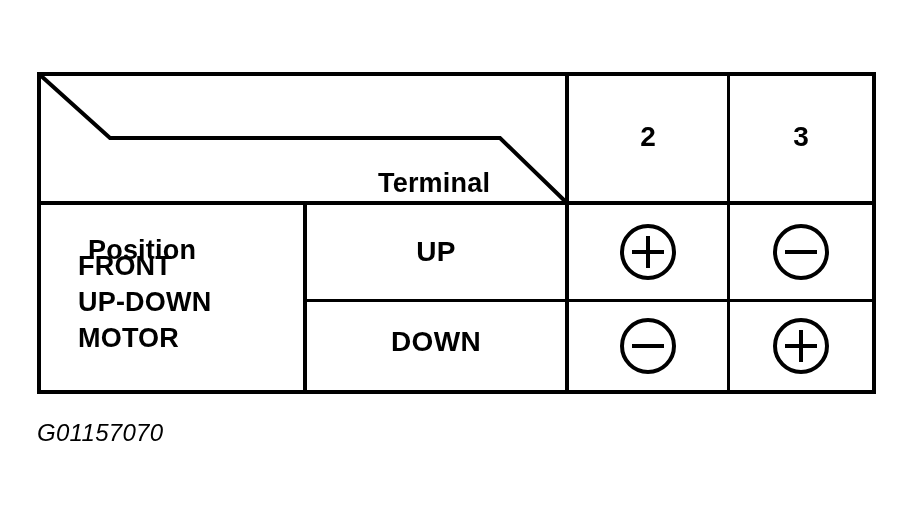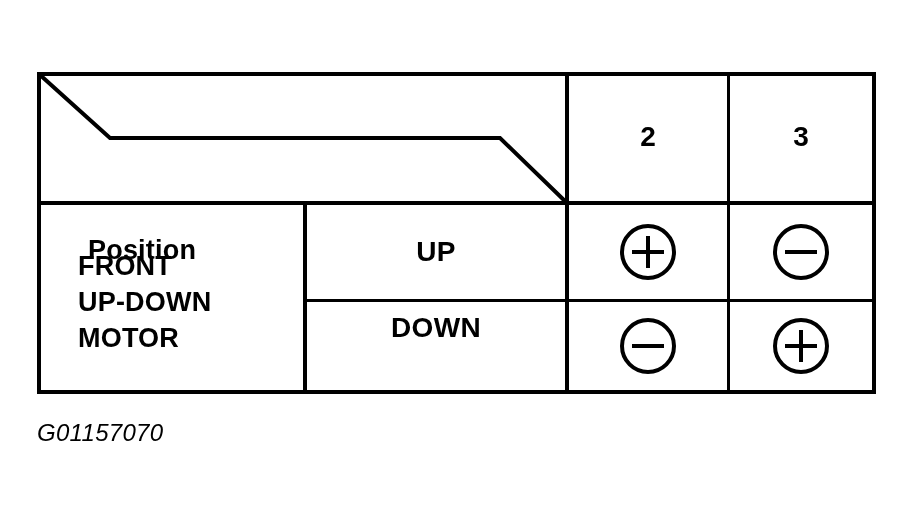--- a/index.html
+++ b/index.html
@@ -106,21 +106,21 @@
     left: 270px;
     width: 258px;
     display: flex;
     align-items: center;
     justify-content: center;
     font-size: 28px;
     font-weight: bold;
     letter-spacing: 0.4px;
   }
   .pos-cell.r1 { top: 133px; height: 94px; }
-  .pos-cell.r2 { top: 216px; height: 80px; }
+  .pos-cell.r2 { top: 230px; height: 80px; }
 
   
   .sym-cell {
     position: absolute;
     display: flex;
     align-items: center;
     justify-content: center;
   }
   .sym-cell.r1 { top: 133px; height: 94px; }
   .sym-cell.r2 { top: 230px; height: 88px; }
@@ -177,20 +177,21 @@
   <div class="rule v-sub"></div>
   <div class="rule v-c1"></div>
   <div class="rule v-c2"></div>
   <div class="rule v-right"></div>
 
   <svg class="diag-svg" viewBox="0 0 532 133" preserveAspectRatio="none">
     <path d="M 2 2 L 73 66 L 344 66" fill="none" stroke="#000000" stroke-width="4"></path>
     <path d="M 344 66 L 463 66 L 530 131" fill="none" stroke="#000000" stroke-width="4"></path>
   </svg>
 
+  <div class="hdr-terminal">Terminal</div>
   <div class="hdr-position">Position</div>
 
   <div class="term-head c1">2</div>
   <div class="term-head c2">3</div>
 
   <div class="group-label">
     <div>FRONT</div>
     <div>UP-DOWN</div>
     <div>MOTOR</div>
   </div>

